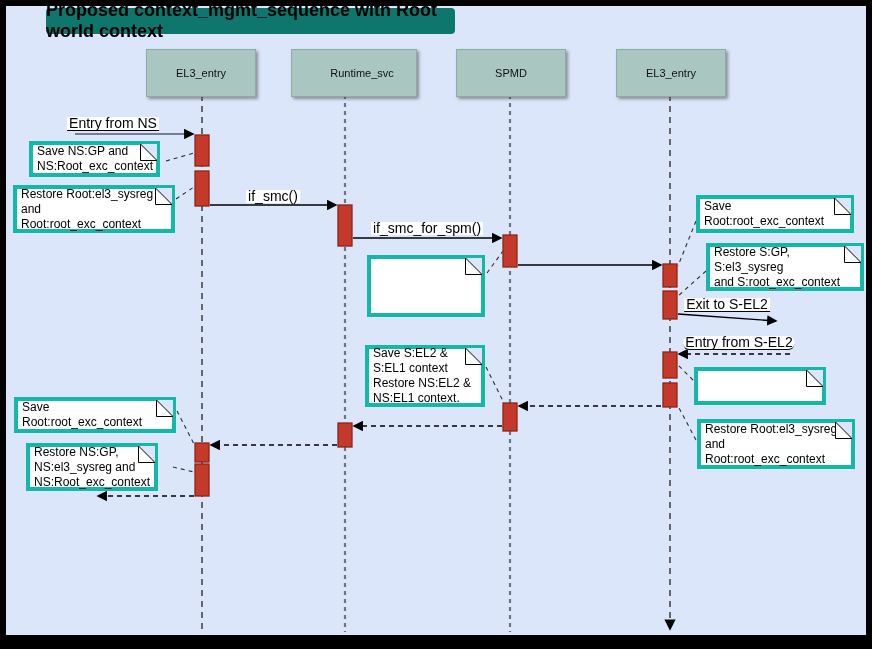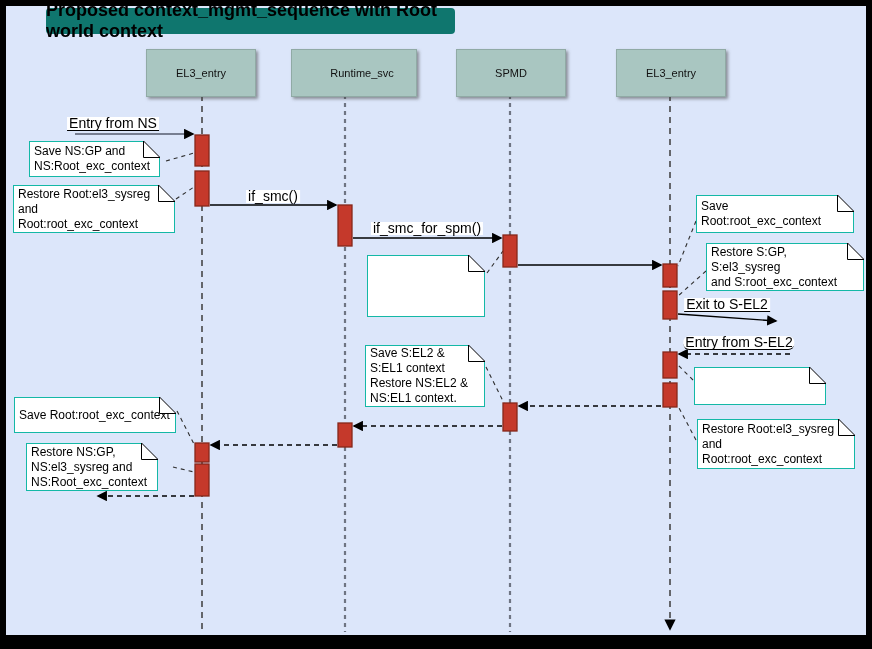--- a/index.html
+++ b/index.html
@@ -35,21 +35,21 @@
     display:flex;align-items:center;justify-content:center;
     font-weight:bold;font-size:18px;color:#000;z-index:2;
   }
   .msg-label{
     position:absolute;transform:translateX(-50%);
     background:#fff;padding:0 2px;font-size:14px;color:#000;
     white-space:nowrap;z-index:2;line-height:13px;
   }
   .msg-label.underline{border-bottom:1px solid #000;}
   .note{
-    position:absolute;background:#fff;border:1px solid #14b8a6;
+    position:absolute;background:#fff;border:4px solid #14b8a6;
     display:flex;align-items:center;z-index:3;box-sizing:border-box;
   }
   .note-fold{position:absolute;top:-1px;right:-1px;}
   .note-text{
     padding:1px 4px;font-size:12px;line-height:15px;
     white-space:pre-line;color:#000;
   }
 </style>
 </head>
 <body>

